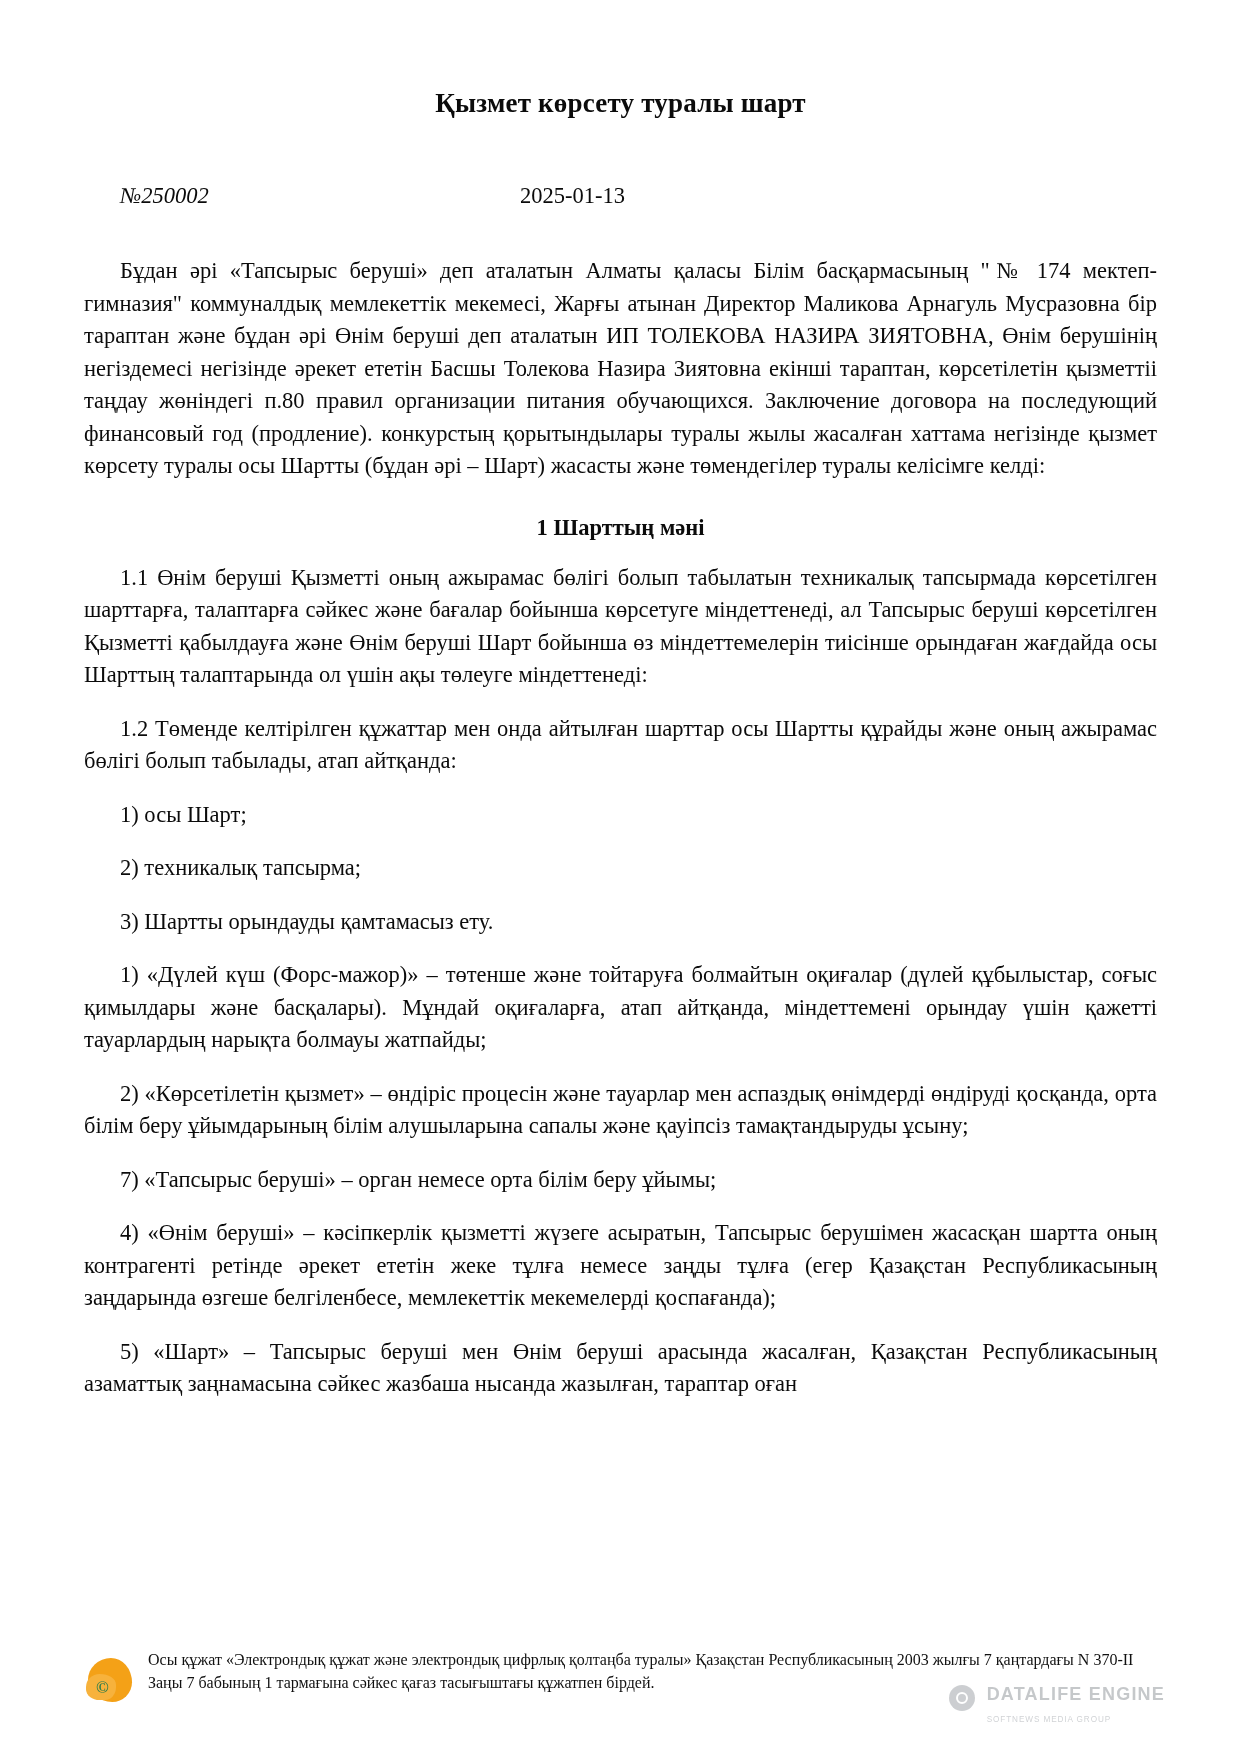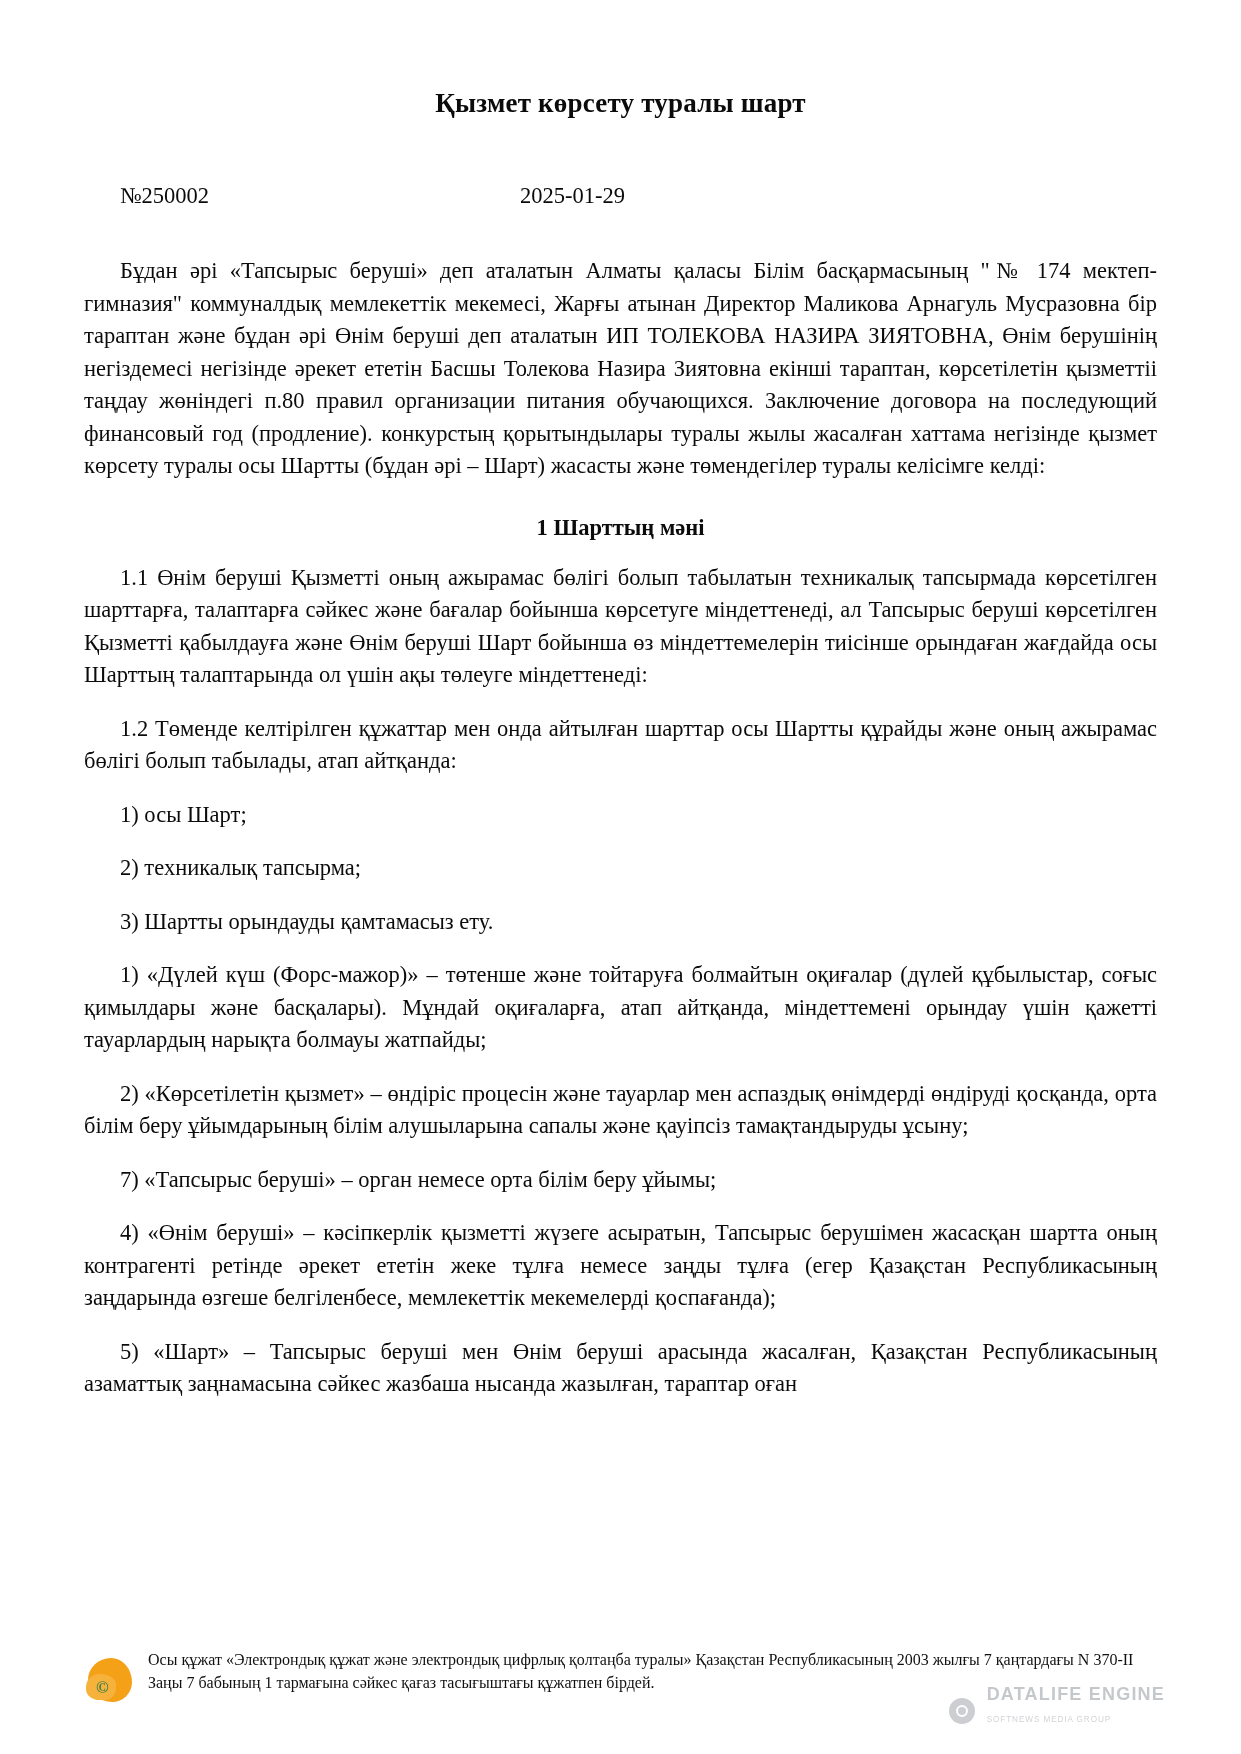--- a/index.html
+++ b/index.html
@@ -31,20 +31,21 @@
   }
   .meta-row {
     display: flex;
     margin-top: 64px;
     font-size: 22.5px;
   }
   .meta-number {
     width: 380px;
     padding-left: 36px;
     box-sizing: border-box;
+    font-style: italic;
   }
   .meta-date {
     flex: 1;
     padding-left: 56px;
   }
   p.body-par {
     font-size: 22.5px;
     line-height: 1.445;
     text-align: justify;
     text-justify: inter-word;
@@ -118,21 +119,21 @@
   .footer-text {
     font-size: 16px;
     line-height: 1.45;
     color: #111;
   }
   .watermark {
     position: absolute;
     right: 76px;
     bottom: 30px;
     display: flex;
-    align-items: flex-end;
+    align-items: flex-start;
     gap: 12px;
     opacity: 0.72;
   }
   .wm-badge {
     width: 26px;
     height: 26px;
     border-radius: 50%;
     background: #b9bcc0;
     position: relative;
   }
@@ -177,21 +178,21 @@
 </style>
 </head>
 <body>
 
 <div class="page">
 
   <h1 class="doc-title">Қызмет көрсету туралы шарт</h1>
 
   <div class="meta-row">
     <div class="meta-number">№250002</div>
-    <div class="meta-date">2025-01-29</div>
+    <div class="meta-date">2025-01-13</div>
   </div>
 
   <p class="body-par first-par">Бұдан әрі «Тапсырыс беруші» деп аталатын Алматы қаласы Білім басқармасының "№ 174 мектеп-гимназия" коммуналдық мемлекеттік мекемесі, Жарғы атынан Директор Маликова Арнагуль Мусразовна бір тараптан және бұдан әрі Өнім беруші деп аталатын ИП ТОЛЕКОВА НАЗИРА ЗИЯТОВНА, Өнім берушінің негіздемесі негізінде әрекет ететін Басшы Толекова Назира Зиятовна екінші тараптан, көрсетілетін қызметтіі таңдау жөніндегі п.80 правил организации питания обучающихся. Заключение договора на последующий финансовый год (продление). конкурстың қорытындылары туралы жылы жасалған хаттама негізінде қызмет көрсету туралы осы Шартты (бұдан әрі – Шарт) жасасты және төмендегілер туралы келісімге келді:</p>
 
   <h2 class="section-head">1 Шарттың мәні</h2>
 
   <p class="body-par gap">1.1 Өнім беруші Қызметті оның ажырамас бөлігі болып табылатын техникалық тапсырмада көрсетілген шарттарға, талаптарға сәйкес және бағалар бойынша көрсетуге міндеттенеді, ал Тапсырыс беруші көрсетілген Қызметті қабылдауға және Өнім беруші Шарт бойынша өз міндеттемелерін тиісінше орындаған жағдайда осы Шарттың талаптарында ол үшін ақы төлеуге міндеттенеді:</p>
 
 
   <p class="body-par gap">1.2 Төменде келтірілген құжаттар мен онда айтылған шарттар осы Шартты құрайды және оның ажырамас бөлігі болып табылады, атап айтқанда:</p>

